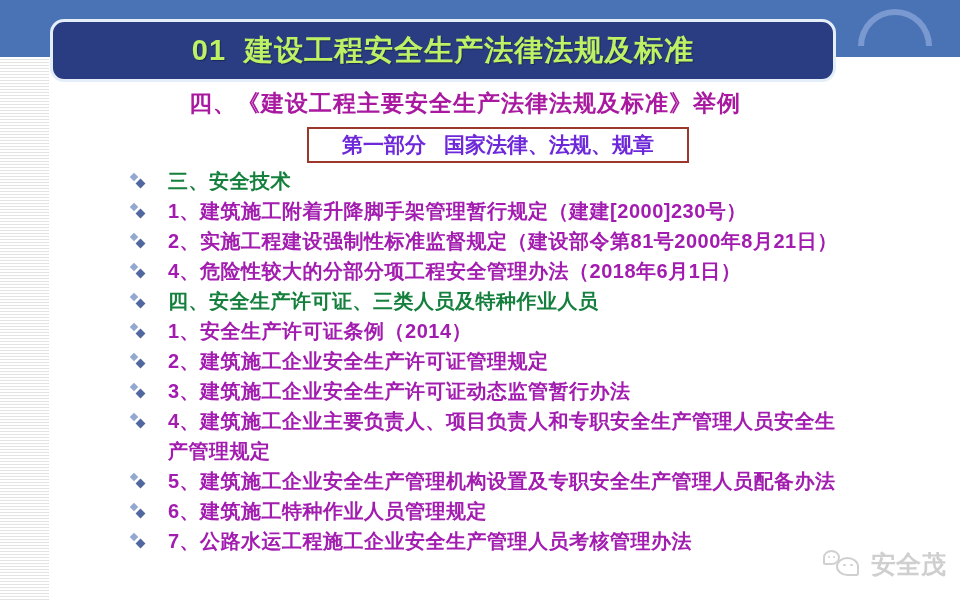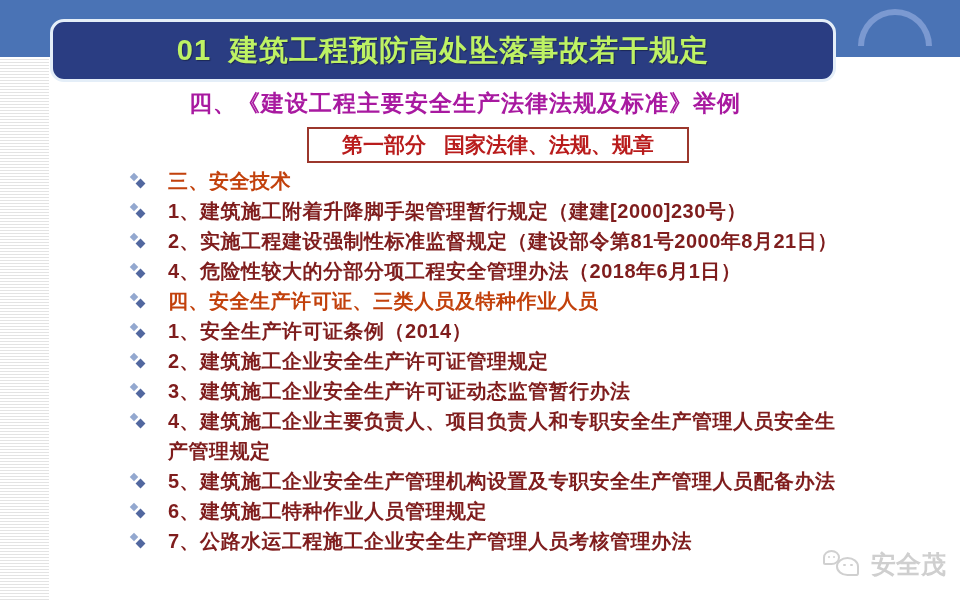--- a/index.html
+++ b/index.html
@@ -45,31 +45,31 @@
     position:absolute; left:70px; top:88px; width:790px;
     text-align:center;
     color:#a819a0; font-size:23px; font-weight:bold; letter-spacing:1px;
   }
 
   
   .part-box {
     position:absolute; left:307px; top:127px; width:382px; height:36px;
     border:2px solid #9c372c;
     display:flex; align-items:center; justify-content:center; gap:18px;
-    color:#b91c1c; font-size:21px; font-weight:bold;
+    color:#6d28d9; font-size:21px; font-weight:bold;
   }
 
   
   .list { position:absolute; left:126px; top:166px; width:714px; }
   .row { display:flex; align-items:flex-start; }
   .row .text {
     flex:1 1 auto; line-height:30px;
-    font-size:20px; font-weight:bold; color:#7f1d1d; letter-spacing:0.5px;
-  }
-  .row.section .text { color:#c2410c; }
+    font-size:20px; font-weight:bold; color:#a21caf; letter-spacing:0.5px;
+  }
+  .row.section .text { color:#15803d; }
   .bullet { position:relative; flex:0 0 42px; height:30px; }
   .bullet .d1 {
     position:absolute; left:5px; top:8px; width:6px; height:6px;
     background:#93a8cf; transform:rotate(45deg);
   }
   .bullet .d2 {
     position:absolute; left:11px; top:14px; width:7px; height:7px;
     background:#51679f; transform:rotate(45deg);
   }
 
@@ -104,21 +104,21 @@
 <body>
 
 <div class="top-band">
   <div class="crescent"></div>
 </div>
 
 <div class="stripes"></div>
 
 <div class="title-bar">
   <span>01</span>
-  <span>建筑工程预防高处坠落事故若干规定</span>
+  <span>建设工程安全生产法律法规及标准</span>
 </div>
 
 <div class="subtitle">四、《建设工程主要安全生产法律法规及标准》举例</div>
 
 <div class="part-box">
   <span>第一部分</span>
   <span>国家法律、法规、规章</span>
 </div>
 
 <div class="list">

